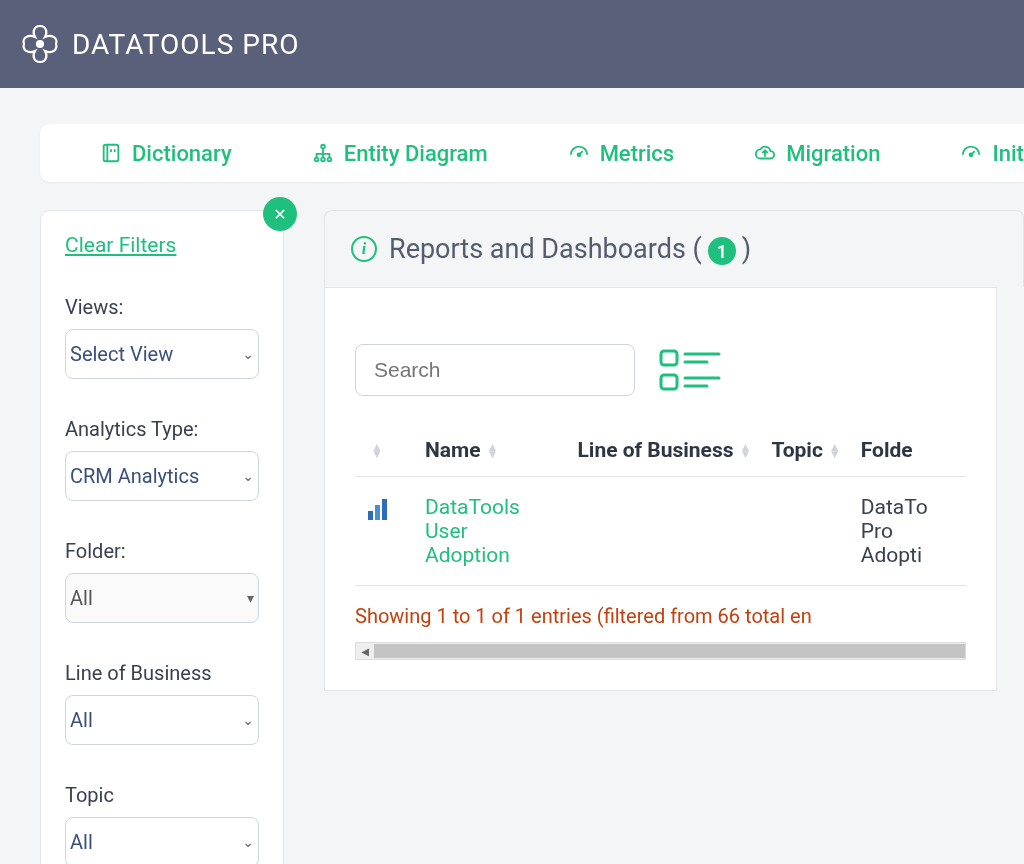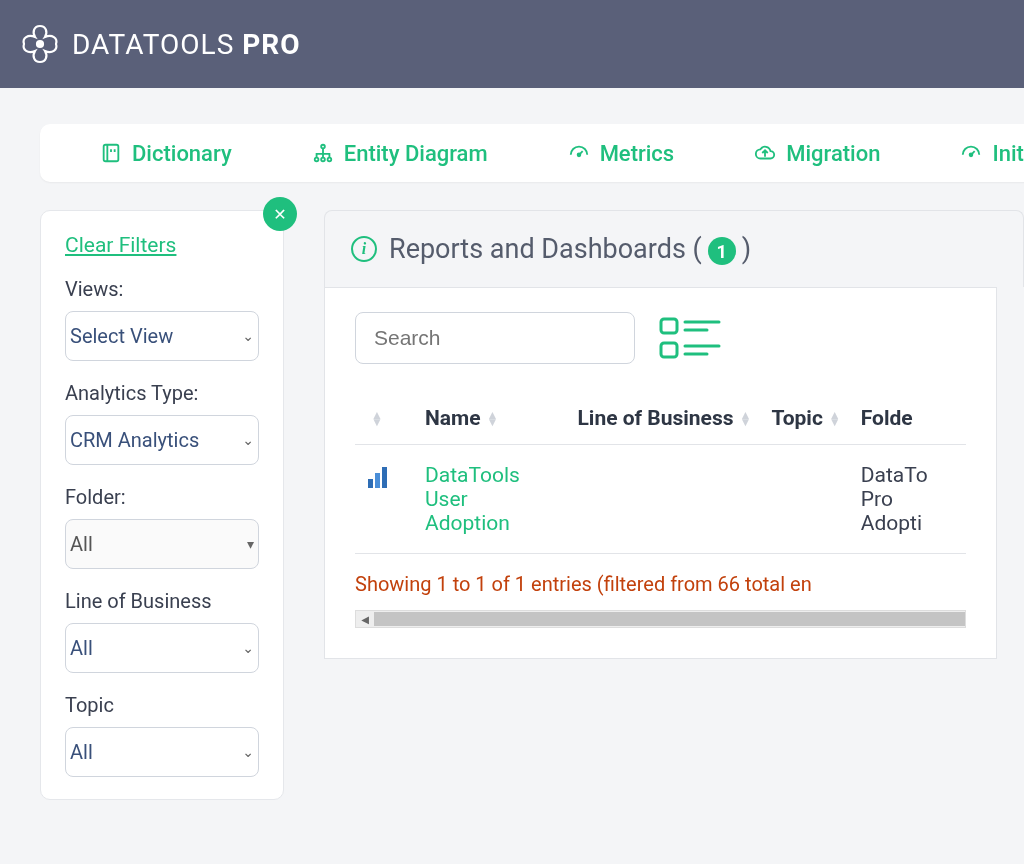--- a/index.html
+++ b/index.html
@@ -2,43 +2,43 @@
 <html><head>
 <meta charset="utf-8">
 <style>
   * { box-sizing: border-box; margin: 0; padding: 0; }
   body { font-family: -apple-system, BlinkMacSystemFont, "Segoe UI", Roboto, Arial, sans-serif; background: #f4f5f7; color: #3a4050; overflow: hidden; width: 1024px; height: 864px; }
   
   .header { background: #5a6079; height: 88px; display: flex; align-items: center; padding-left: 18px; }
   .logo-wrap { display: flex; align-items: center; gap: 10px; }
   .logo-text { color: #fff; font-size: 28px; letter-spacing: 1px; }
   .logo-bold { font-weight: 400; }
-  .logo-light { font-weight: 700; }
+  .logo-light { font-weight: 400; }
   
   .nav-bar { background: #fff; margin: 36px 0 0 40px; border-radius: 10px; height: 58px; display: flex; align-items: center; padding: 0 60px; gap: 80px; width: 1100px; box-shadow: 0 1px 2px rgba(0,0,0,0.05); }
   .nav-item { display: flex; align-items: center; gap: 10px; color: #1fbf7e; font-size: 22px; font-weight: 500; cursor: pointer; white-space: nowrap; }
   
   .content { display: flex; margin-top: 28px; margin-left: 40px; gap: 40px; }
   
   .filters { position: relative; background: #fff; width: 362px; border-radius: 10px; padding: 22px 24px; border: 1px solid #e5e7eb; }
   .close-btn { position: absolute; top: -14px; right: -14px; width: 34px; height: 34px; background: #1fbf7e; border-radius: 50%; display: flex; align-items: center; justify-content: center; color: #fff; font-size: 16px; cursor: pointer; }
   .clear-link { color: #1fbf7e; text-decoration: underline; font-size: 21px; font-weight: 400; }
-  .filter-group { margin-top: 20px; }
+  .filter-group { margin-top: 38px; }
   .filter-label { color: #3a4050; font-size: 20px; margin-bottom: 10px; display: block; }
   .filter-select { width: 100%; height: 50px; border: 1px solid #d0d5dd; border-radius: 8px; padding: 0 4px; font-size: 20px; color: #39507a; background: #fff; display: flex; align-items: center; justify-content: space-between; cursor: pointer; }
   .filter-select.gray { color: #555; background: #fafafa; }
   .chevron { font-size: 14px; color: #666; }
   
   .main { flex: 1; }
   .panel-header { background: #f4f5f7; border: 1px solid #e2e4e8; border-radius: 8px 8px 0 0; padding: 22px 26px; display: flex; align-items: center; gap: 12px; border-bottom: none; width: 700px; }
   .panel-title { font-size: 27px; color: #555c6c; display: flex; align-items: flex-end; gap: 6px; }
   .badge { background: #1fbf7e; color: #fff; width: 28px; height: 28px; border-radius: 50%; display: inline-flex; align-items: center; justify-content: center; font-size: 18px; font-weight: 700; }
   .info-circle { width: 26px; height: 26px; border: 2px solid #1fbf7e; border-radius: 50%; display: flex; align-items: center; justify-content: center; color: #1fbf7e; font-size: 16px; font-style: italic; font-family: Georgia, serif; font-weight: 700; }
   
-  .panel-body { background: #fff; border: 1px solid #e2e4e8; padding: 24px 30px 30px 30px; width: 673px; }
+  .panel-body { background: #fff; border: 1px solid #e2e4e8; padding: 56px 30px 30px 30px; width: 673px; }
   .toolbar { display: flex; align-items: center; gap: 24px; margin-bottom: 28px; }
   .search-input { width: 280px; height: 52px; border: 1px solid #d0d5dd; border-radius: 8px; padding: 0 18px; font-size: 21px; color: #888; }
   
   table { width: 100%; border-collapse: collapse; }
   th { text-align: left; font-size: 21px; color: #2e3644; padding: 14px 10px; border-bottom: 1px solid #e2e4e8; font-weight: 700; white-space: nowrap; }
   th .sort { color: #cfd3da; font-size: 12px; display: inline-flex; flex-direction: column; line-height: 7px; margin-left: 6px; vertical-align: middle; }
   td { padding: 18px 10px; font-size: 21px; vertical-align: top; border-bottom: 1px solid #e2e4e8; margin-top: 24px; }
   .link-cell { color: #1fbf7e; }
   
   .table-footer { font-size: 20px; color: #c2410c; margin-top: 18px; }

